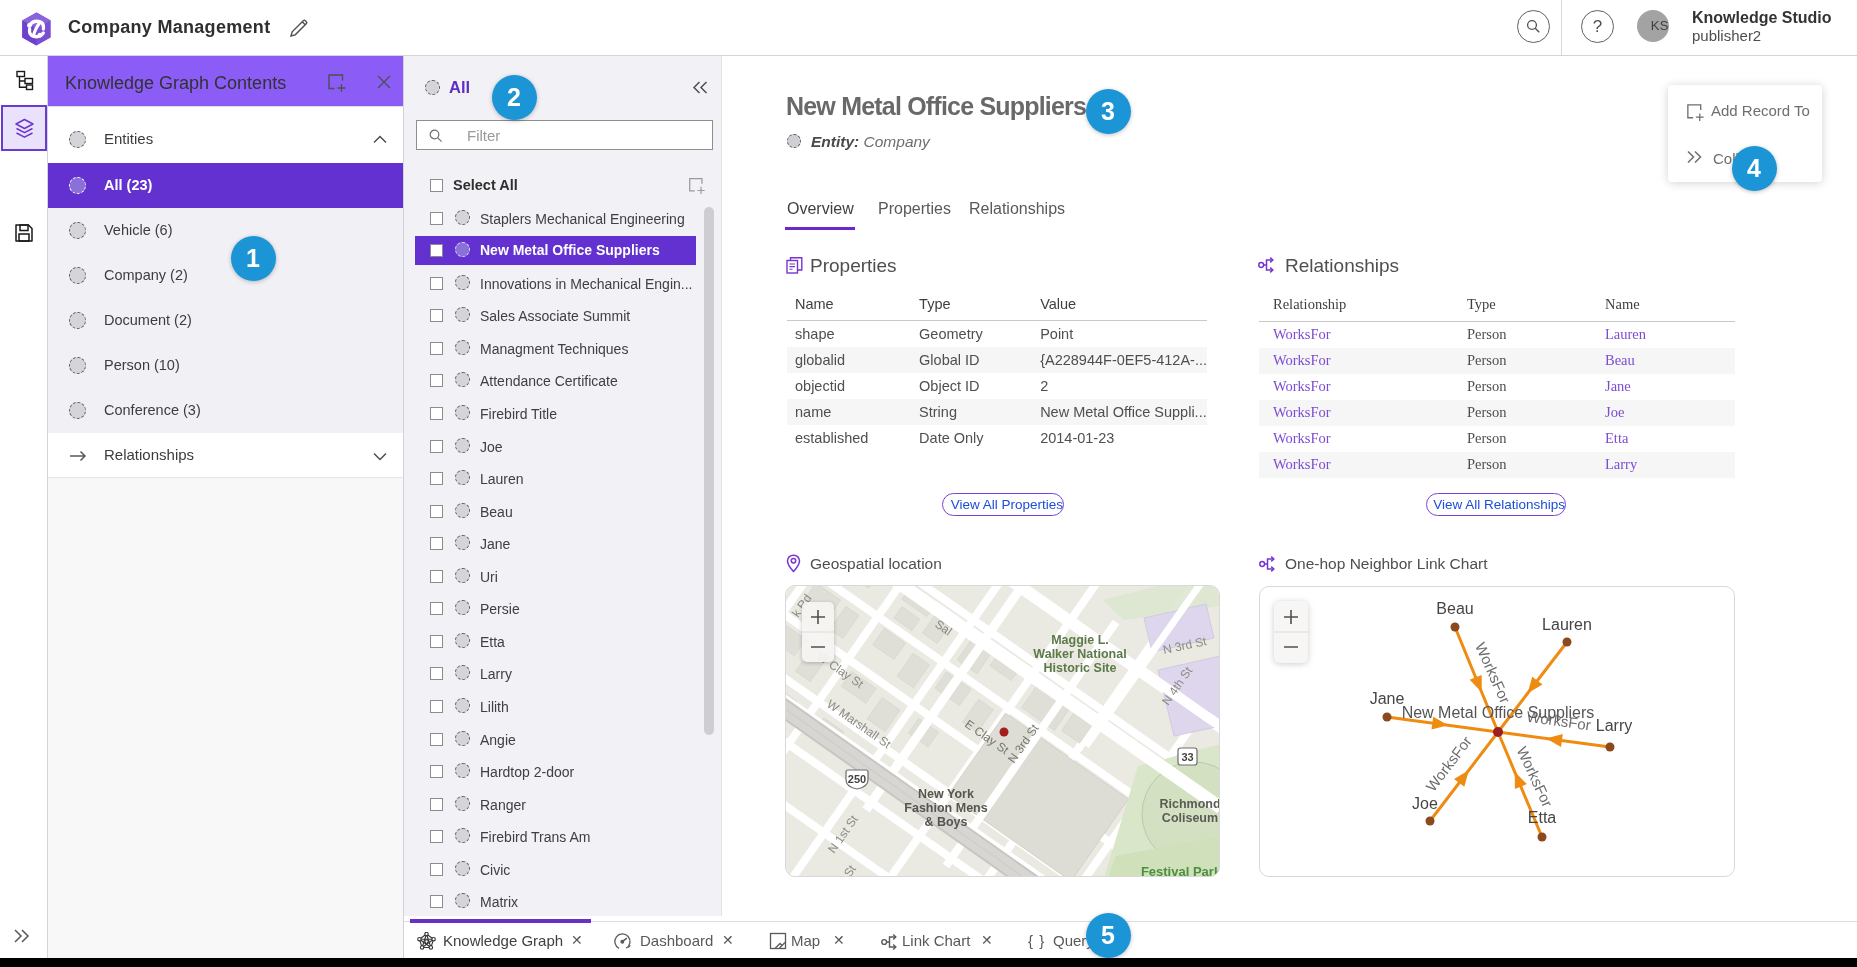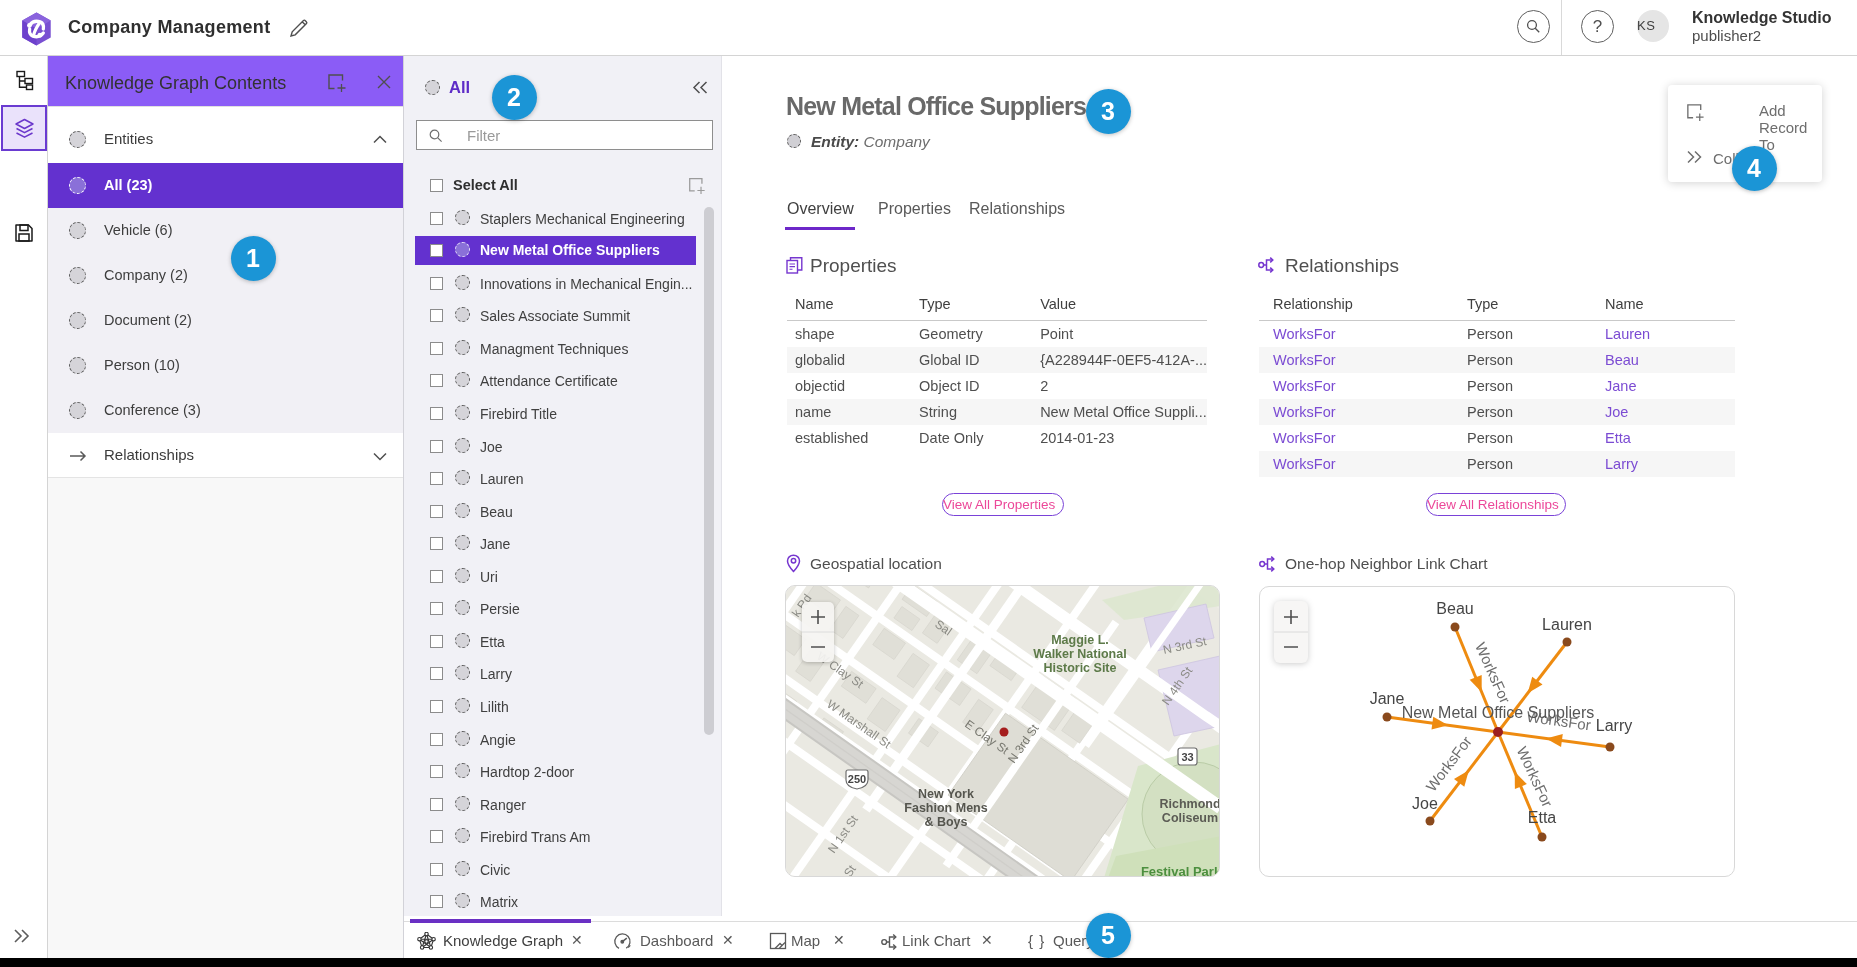--- a/index.html
+++ b/index.html
@@ -9,21 +9,21 @@
 #app { position:relative; width:1857px; height:967px; }
 
 
 #hdr { position:absolute; left:0; top:0; width:1857px; height:56px; background:#fff;
   border-bottom:1px solid #d4d4d4; z-index:5; }
 #hdr .title { position:absolute; left:68px; top:17px; font-size:18px; font-weight:700; color:#2f2f2f; letter-spacing:.3px;}
 #hdr .vdiv { position:absolute; left:1561px; top:0; width:1px; height:55px; background:#d9d9d9; }
 .hcirc { position:absolute; width:33px; height:33px; border:1px solid #5f5f5f; border-radius:50%;
   top:10px; color:#4f4f4f; text-align:center; line-height:31px; font-size:17px; }
 #ks { position:absolute; left:1637px; top:10px; width:32px; height:32px; border-radius:50%;
-  background:#e5e5e5; color:#3f3f3f; font-size:13px; letter-spacing:.5px; text-align:left; line-height:32px; }
+  background:#a3a3a3; color:#3f3f3f; font-size:13px; letter-spacing:.5px; text-align:right; line-height:32px; }
 #who { position:absolute; left:1692px; top:9px; }
 #who .a { font-size:16px; font-weight:700; color:#333; }
 #who .b { font-size:15px; color:#4d4d4d; margin-top:0px; }
 
 
 #rail { position:absolute; left:0; top:56px; width:48px; height:904px; background:#fff;
   border-right:1px solid #d4d4d4; z-index:4; }
 #railsel { position:absolute; left:1px; top:49px; width:46px; height:46px; background:#eae2fb;
   border:2px solid #6a3bd1; }
 
@@ -60,23 +60,23 @@
 
 #main { position:absolute; left:722px; top:56px; width:1135px; height:904px; background:#fff; }
 
 
 .ptbl { width:100%; border-collapse:collapse; font-size:14.5px; color:#4f4f4f; }
 .ptbl th { text-align:left; font-weight:400; color:#3f3f3f; padding:6px 0 8px 8px; border-bottom:1px solid #c9c9c9; }
 .ptbl td { padding:0 0 0 8px; height:26px; white-space:nowrap; overflow:hidden; }
 .ptbl th { white-space:nowrap; }
 .ptbl tbody tr:nth-child(even) { background:#f6f6f6; }
 .ptbl .lk { color:#7b4bd3; }
-.rtbl th, .rtbl td { padding-left:14px; }
-.pill { position:absolute; white-space:nowrap; height:23px; border:1px solid #7a42d8; border-radius:12px; color:#ec4899;
-  font-size:13.5px; text-align:left; line-height:21px; }
+.rtbl th, .rtbl td { padding-left:14px;font-family:Liberation Serif, serif; }
+.pill { position:absolute; white-space:nowrap; height:23px; border:1px solid #7a42d8; border-radius:12px; color:#1d4ed8;
+  font-size:13.5px; text-align:right; line-height:21px; }
 
 
 #bbar { position:absolute; left:404px; top:916px; width:1453px; height:44px; background:#fff; z-index:6;}
 #bbar .ind { position:absolute; left:6px; top:3px; width:181px; height:4px; background:#6a30c4; }
 .btab { position:absolute; top:16px; font-size:15px; color:#595959; }
 .bx { position:absolute; top:16px; font-size:14px; color:#595959; }
 #black { position:absolute; left:0; top:958px; width:1857px; height:9px; background:#000; z-index:7; }
 
 
 .badge { position:absolute; width:45px; height:45px; border-radius:50%; background:#1b95d6;
@@ -638,21 +638,21 @@
   <div class="btab" style="left:498px;">Link Chart</div>
   <div class="bx" style="left:577px;">✕</div>
   <div class="btab" style="left:624px;letter-spacing:1px;">{ }</div>
   <div class="btab" style="left:649px;">Query</div>
 </div>
 <div id="pop">
   <svg class="abs" style="left:17px;top:17px" width="20" height="20" viewBox="0 0 21 21" stroke="#6e6e6e" stroke-width="1.4" fill="none">
     <path d="M16.5 8.5 L16.5 3 L3 3 L3 16.5 L8.5 16.5"></path>
       <path d="M11.5 16 L19.5 16 M15.5 12 L15.5 20" stroke-width="1.3"></path>
   </svg>
-  <div class="r" style="left:43px;top:17px;margin-left:48px;">Add Record To</div>
+  <div class="r" style="left:43px;top:17px;">Add Record To</div>
   <svg class="abs" style="left:18px;top:65px" width="18" height="14" viewBox="0 0 18 14" stroke="#6e6e6e" stroke-width="1.5" fill="none">
     <path d="M2 1.5 L7.5 7 L2 12.5 M9 1.5 L14.5 7 L9 12.5"></path>
   </svg>
   <div class="r" style="left:45px;top:65px;">Collapse</div>
 </div>
 <div class="badge" style="left:230.5px;top:235.5px;">1</div>
 <div class="badge" style="left:491.5px;top:74.5px;">2</div>
 <div class="badge" style="left:1085.5px;top:88.5px;">3</div>
 <div class="badge" style="left:1731.5px;top:145.5px;">4</div>
 <div class="badge" style="left:1085.5px;top:912.5px;">5</div>

